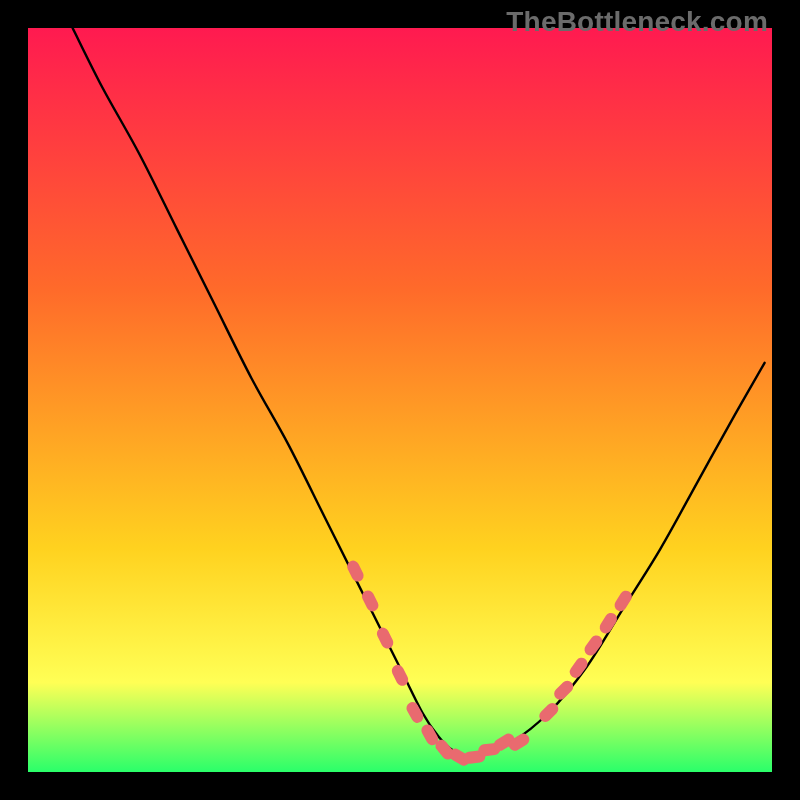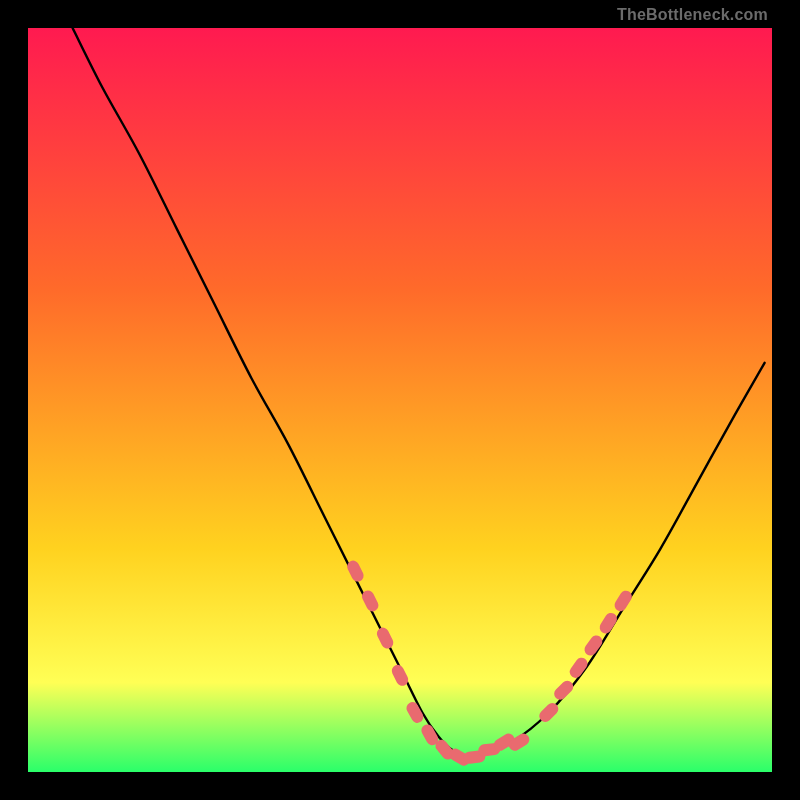--- a/index.html
+++ b/index.html
@@ -23,21 +23,21 @@
     left: 0;
     top: 0;
     width: 744px;
     height: 744px;
   }
   .watermark {
     position: absolute;
     top: 6px;
     right: 32px;
     font-family: Arial, Helvetica, sans-serif;
-    font-size: 16px;
+    font-size: 28px;
     font-weight: bold;
     color: #6b6b6b;
     letter-spacing: 0.2px;
     user-select: none;
   }
   svg {
     display: block;
   }
 </style>
 </head>

